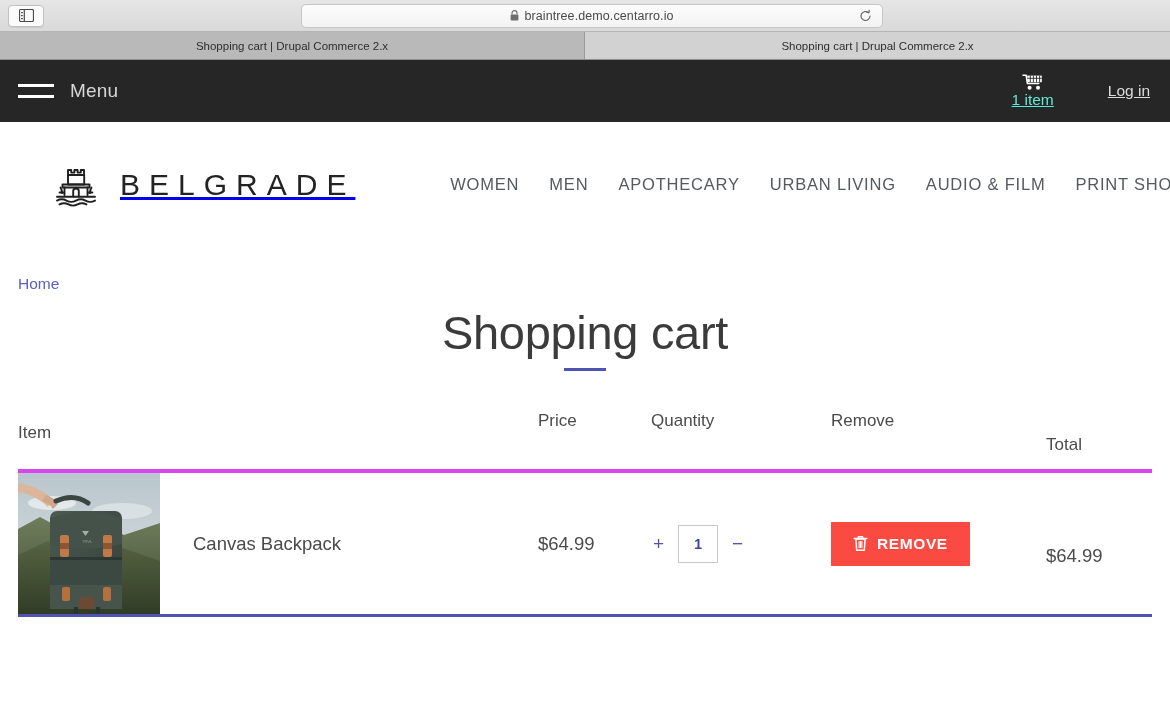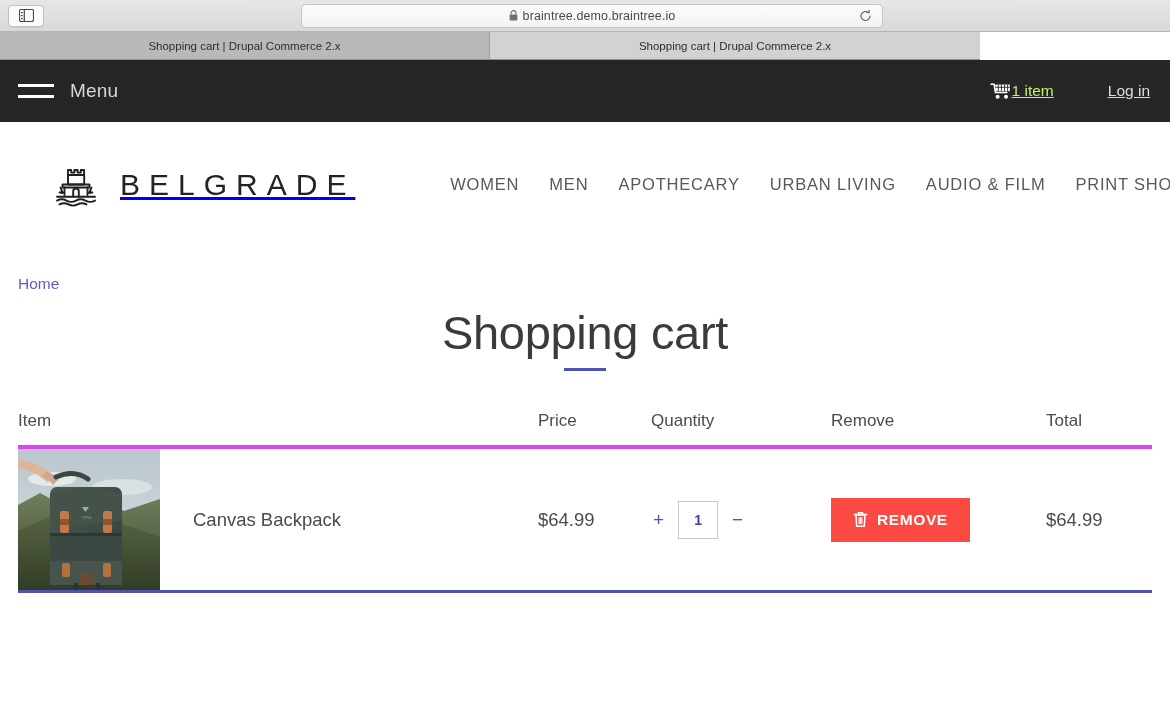--- a/index.html
+++ b/index.html
@@ -40,21 +40,21 @@
     font-size: 12.5px; color: #4a4a4a; letter-spacing: .1px;
   }
   .lock-icon { margin-right: 5px; display: inline-flex; vertical-align: -1px; }
   .reload-icon {
     position: absolute; right: 10px; top: 50%; transform: translateY(-50%);
     color: #6b6b6b;
   }
 
   
   .tab-bar {
-    width: 980px; height: 28px;
+    width: 1170px; height: 28px;
     display: flex;
     background: #b9b9b9;
     border-bottom: 1px solid #8f8f8f;
   }
   .tab {
     flex: 1 1 50%;
     display: flex; align-items: center; justify-content: center;
     font-size: 11.5px; color: #2e2e2e;
     border-right: 1px solid #9a9a9a;
   }
@@ -73,21 +73,21 @@
   }
   .hamburger {
     width: 36px; height: 14px;
     display: flex; flex-direction: column; justify-content: space-between;
   }
   .hamburger span { display: block; height: 3px; background: #ffffff; width: 100%; }
   .menu-label { color: #d6d6d6; font-size: 19px; font-weight: 300; letter-spacing: .2px; }
   .topbar-right {
     margin-left: auto; display: flex; align-items: center; gap: 34px;
   }
-  .cart-link { display: flex; align-items: center; gap: 0; color: #bef264; font-size: 15.5px; }
+  .cart-link { display: flex; align-items: center; gap: 0; color: #5eead4; font-size: 15.5px; flex-direction: column; }
   .login-link { color: #dcdcdc; font-size: 15.5px; margin-left: 20px; }
 
   
   .site-header {
     width: 1170px; height: 125px;
     display: flex; align-items: center;
     padding: 0 18px;
     background: #ffffff;
     margin-left: 32px;
   }
@@ -130,21 +130,21 @@
   .cart-head .col { font-size: 17px; color: #4b4b4b; font-weight: 400; }
   .cart-row {
     display: flex; align-items: center;
     border-bottom: 3px solid #4f54b2;
     min-height: 142px;
   }
   .col-item    { width: 520px; display: flex; align-items: center; gap: 0; }
   .col-price   { width: 113px; }
   .col-qty     { width: 180px; }
   .col-remove  { width: 215px; }
-  .col-total   { width: 106px; }
+  .col-total   { width: 106px; margin-top: 24px; }
 
   .product-thumb {
     width: 142px; height: 141px;
     flex: 0 0 142px;
     overflow: hidden;
     display: block;
   }
   .product-name {
     font-size: 18.5px; color: #4b4b4b; margin-left: 33px; font-weight: 400; text-align: right;
   }
@@ -194,21 +194,21 @@
     </span>
   </div>
 
   <div class="url-bar">
     <span class="url-text">
       <span class="lock-icon">
         <svg width="9" height="11" viewBox="0 0 9 11">
           <path d="M2 4.6V3.1a2.5 2.5 0 0 1 5 0v1.5" fill="none" stroke="#6f6f6f" stroke-width="1.1"></path>
           <rect x="0.6" y="4.5" width="7.8" height="6" rx="1" fill="#6f6f6f"></rect>
         </svg>
-      </span><span>braintree.demo.braintree.io</span>
+      </span><span>braintree.demo.centarro.io</span>
     </span>
     <span class="reload-icon">
       <svg width="13" height="13" viewBox="0 0 13 13">
         <path d="M11 6.5a4.5 4.5 0 1 1-1.5-3.35" fill="none" stroke="#6b6b6b" stroke-width="1.2" stroke-linecap="round"></path>
         <path d="M10.2 0.6 L10 3.2 L7.5 2.6" fill="none" stroke="#6b6b6b" stroke-width="1.2" stroke-linecap="round" stroke-linejoin="round"></path>
       </svg>
     </span>
   </div>
 </div>
 

